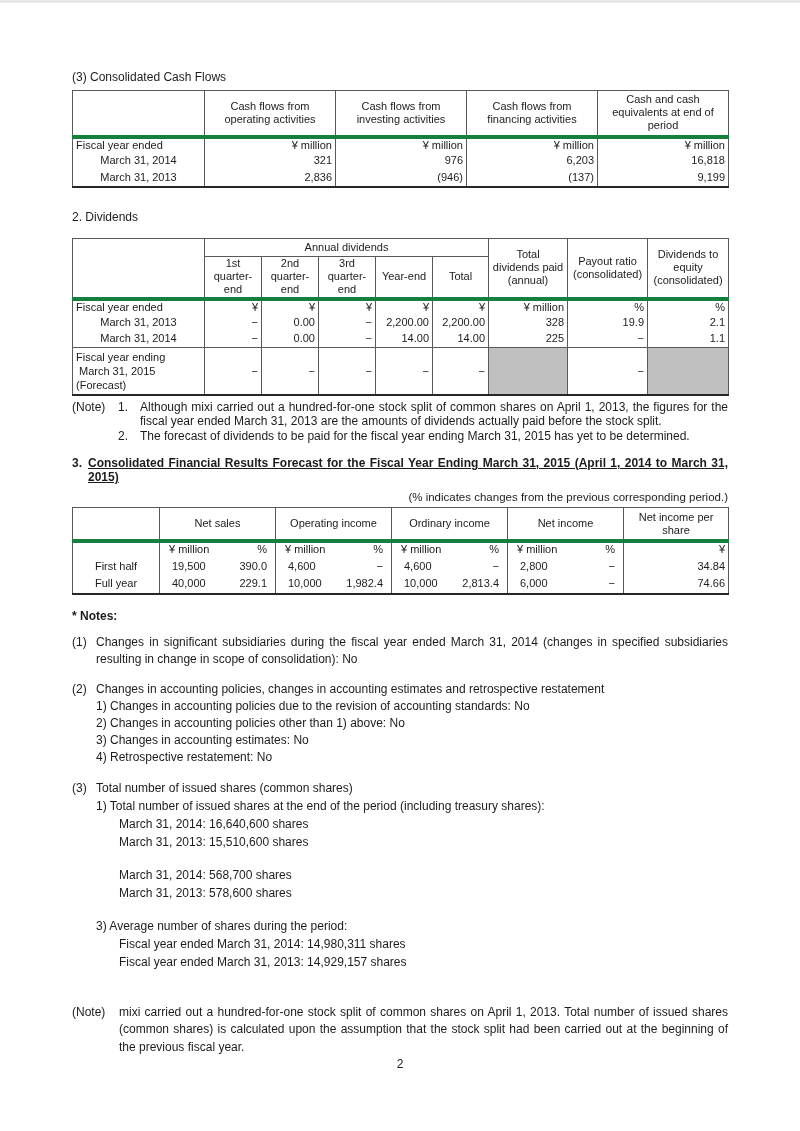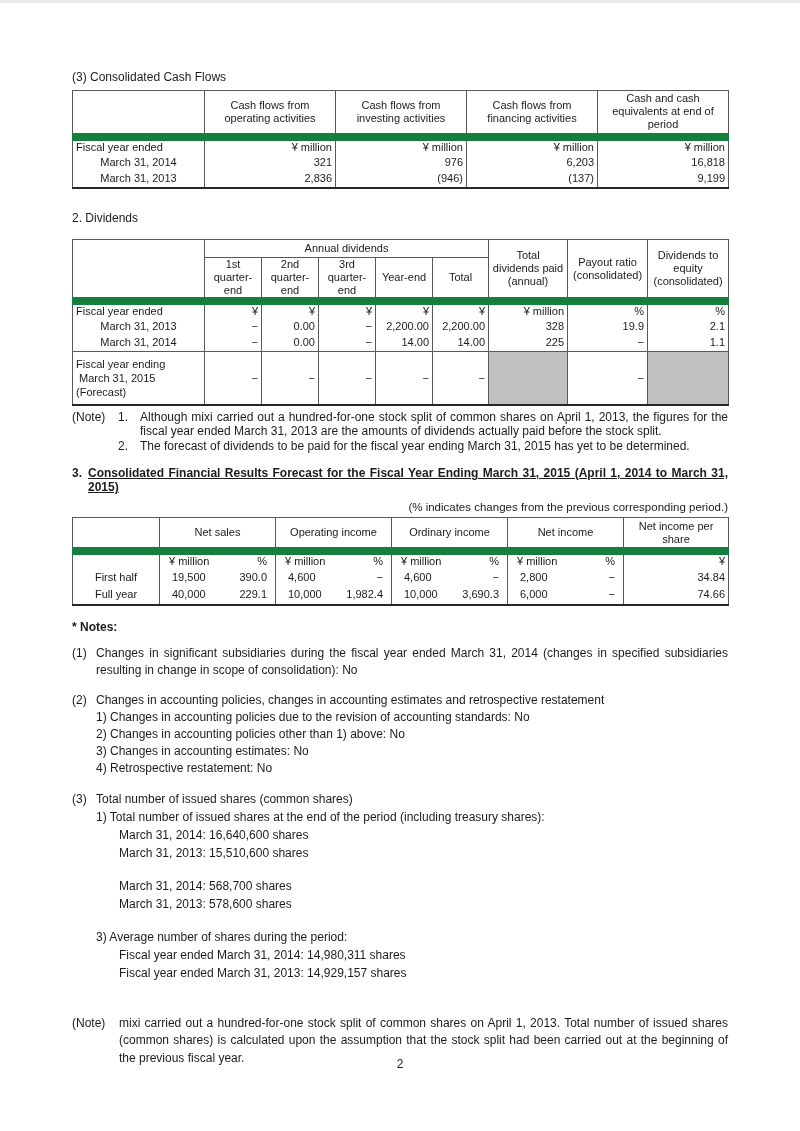--- a/index.html
+++ b/index.html
@@ -20,39 +20,39 @@
     border-collapse:collapse; table-layout:fixed;
     width:656px; font-size:11px; color:#1c1c1c;
   }
   table.fin th, table.fin td {
     border:1px solid #595959;
     font-weight:normal; padding:0 3px;
     overflow:hidden;
   }
   table.fin th { text-align:center; vertical-align:middle; line-height:13px; }
   tr.hd th, tr.hd td { border-bottom:2px solid #262626; }
-  tr.un td { border-top:8px solid #15803d; border-bottom-width:0; }
+  tr.un td { border-top:4px solid #15803d; border-bottom-width:0; }
   tr.bd td { border-top-width:0; border-bottom-width:0; }
   tr.last td { border-bottom:2px solid #262626; }
   td.num { text-align:right; padding-right:4px; white-space:nowrap; }
   td.lab { text-align:left; padding-left:4px; white-space:nowrap; }
   td.lab2 { text-align:center; padding-left:8px; white-space:nowrap; }
   
   .t-cash tr.hd th { height:46px; }
   .t-cash tr.un td { height:16px; }
   .t-cash tr.bd td { height:17px; }
   
   .t-div tr.h1 th { height:18px; }
   .t-div tr.h2 th { height:43px; }
   .t-div th.sp { border-bottom:2px solid #262626; }
   .t-div tr.un td { height:16px; }
   .t-div tr.bd td { height:16px; }
   .t-div tr.fc td {
     border-top:1px solid #595959; border-bottom:2px solid #262626;
-    height:54px; vertical-align:middle; line-height:14px;
+    height:48px; vertical-align:middle; line-height:14px;
   }
   .t-div tr.fc td.lab { line-height:14px; }
   .fc-l2 { padding-left:3px; }
   
   .t-fc tr.hd th { height:33px; }
   .t-fc tr.un td { height:17px; }
   .t-fc tr.bd td { height:18px; }
   td.p0 { padding:0; }
   .grp { display:flex; width:100%; }
   .grp .gl { flex:0 0 60%; text-align:left; padding-left:9px; white-space:nowrap; }
@@ -317,21 +317,21 @@
           </td>
       <td class="p0">
             <div class="grp">
               <span class="gl">10,000</span>
               <span class="gr">1,982.4</span>
             </div>
           </td>
       <td class="p0">
             <div class="grp">
               <span class="gl">10,000</span>
-              <span class="gr">3,690.3</span>
+              <span class="gr">2,813.4</span>
             </div>
           </td>
       <td class="p0">
             <div class="grp">
               <span class="gl">6,000</span>
               <span class="gr">−</span>
             </div>
           </td>
       <td class="num">74.66</td>
     </tr>

